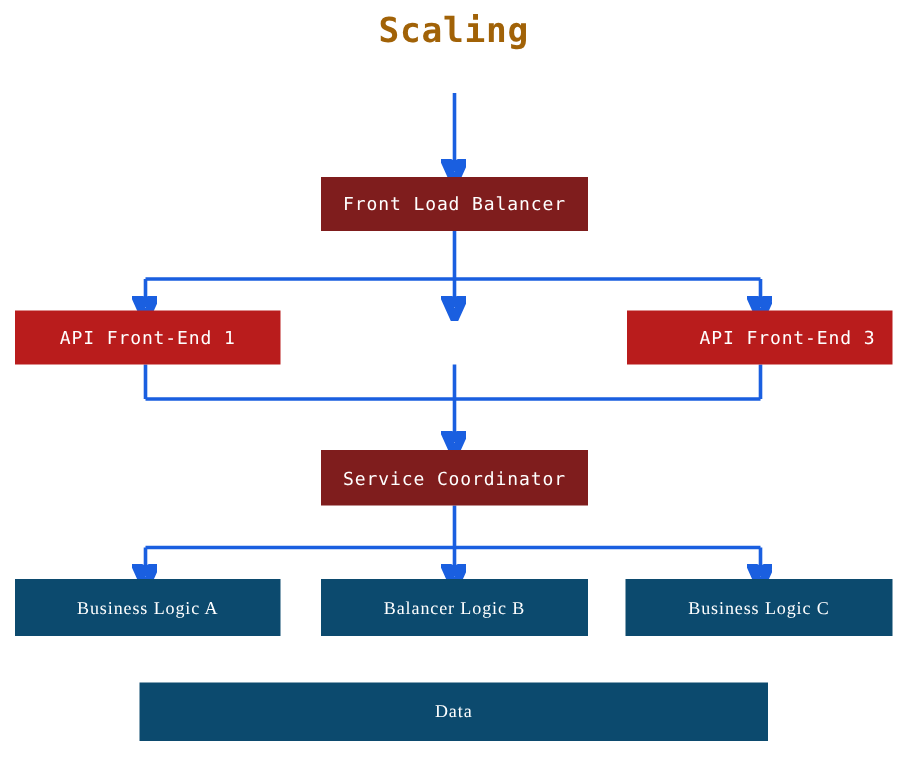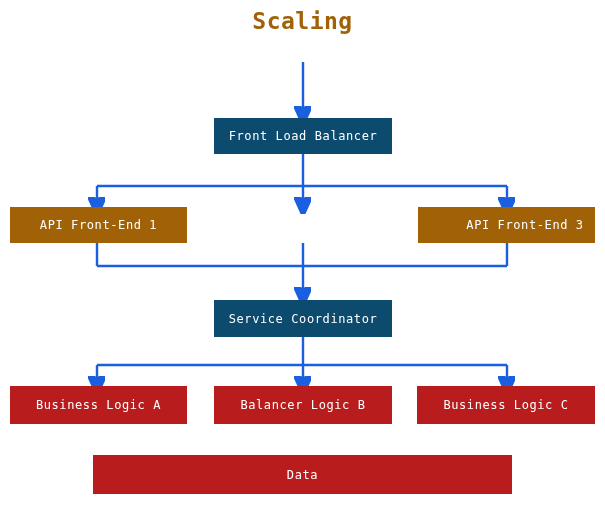--- a/index.html
+++ b/index.html
@@ -37,23 +37,23 @@
     display: flex;
     align-items: center;
     justify-content: center;
     box-sizing: border-box;
     color: #ffffff;
     font-family: "DejaVu Sans Mono", "Liberation Mono", monospace;
     font-size: 12px;
     letter-spacing: 0.6px;
     white-space: nowrap;
   }
-  .node.gray   { background: #0c4a6e; }
-  .node.blue   { background: #a16207; }
-  .node.orange { background: #b91c1c; }
+  .node.gray   { background: #7f1d1d; }
+  .node.blue   { background: #b91c1c; }
+  .node.orange { background: #0c4a6e; font-family: Liberation Serif, serif; }
 
   svg.edges {
     position: absolute;
     left: 0;
     top: 0;
     width: 605px;
     height: 506px;
     overflow: visible;
   }
   svg.edges path,

